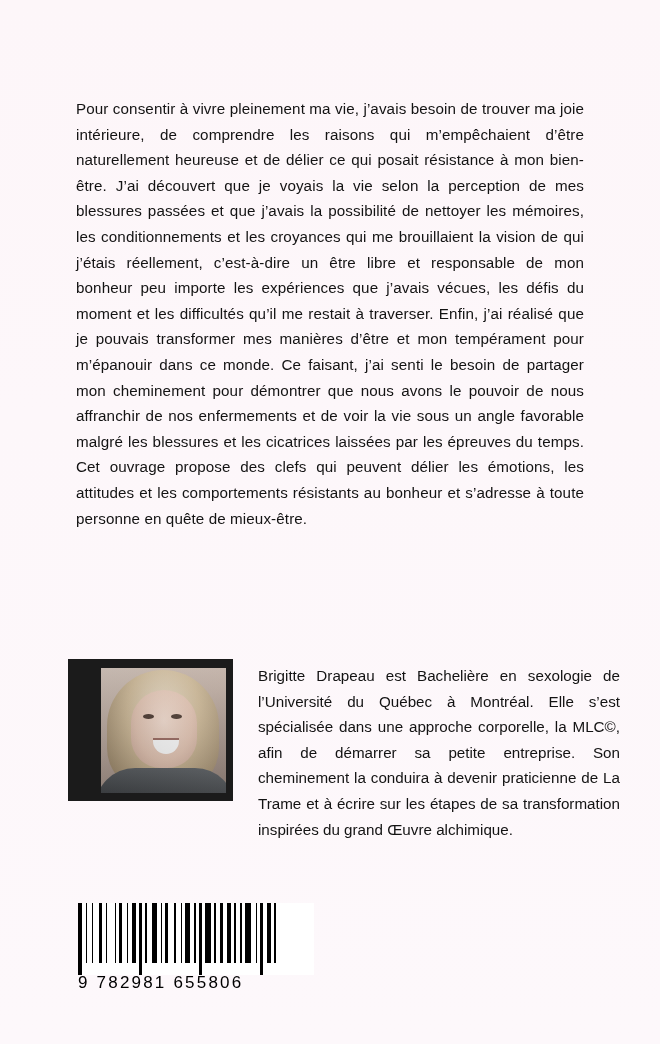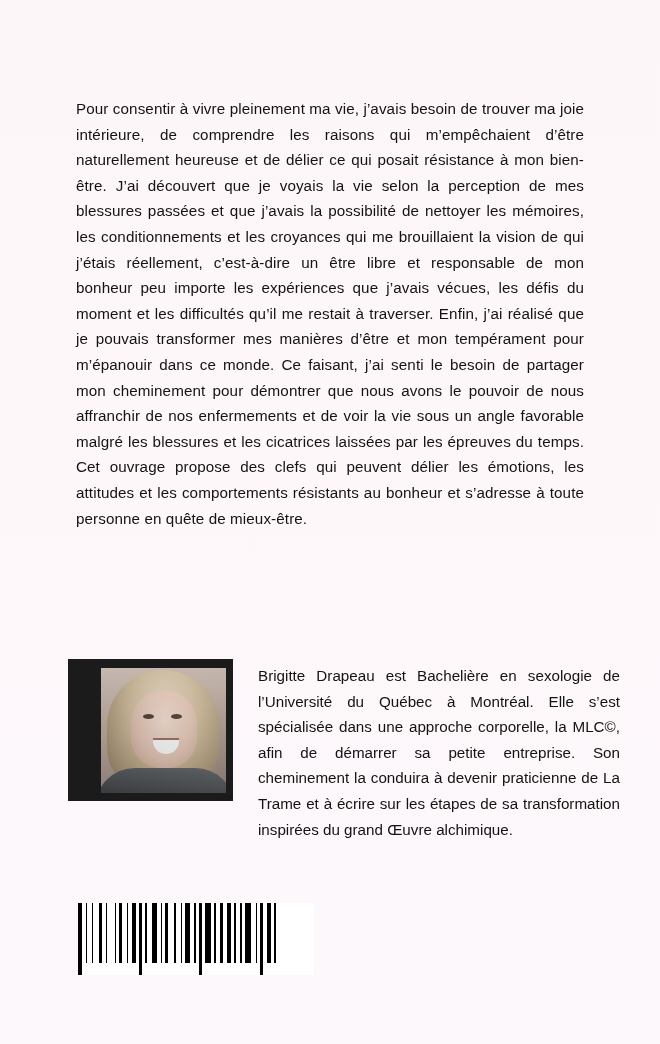--- a/index.html
+++ b/index.html
@@ -247,15 +247,16 @@
         <div class="bar short" style="width: 2.8px; background: transparent;"></div>
         <div class="bar short" style="width: 1.4px; background: rgb(0, 0, 0);"></div>
         <div class="bar short" style="width: 1.4px; background: transparent;"></div>
         <div class="bar" style="width: 2.8px; background: rgb(0, 0, 0);"></div>
         <div class="bar short" style="width: 1.4px; background: transparent;"></div>
         <div class="bar short" style="width: 4.2px; background: rgb(0, 0, 0);"></div>
         <div class="bar short" style="width: 1.4px; background: transparent;"></div>
         <div class="bar short" style="width: 1.4px; background: rgb(0, 0, 0);"></div>
         <div class="bar short" style="width: 2.8px; background: transparent;"></div>
       </div>
+    <div class="isbn-digits">9 782981 655806</div>
   </div>
 
 </div>
 
 </body></html>

